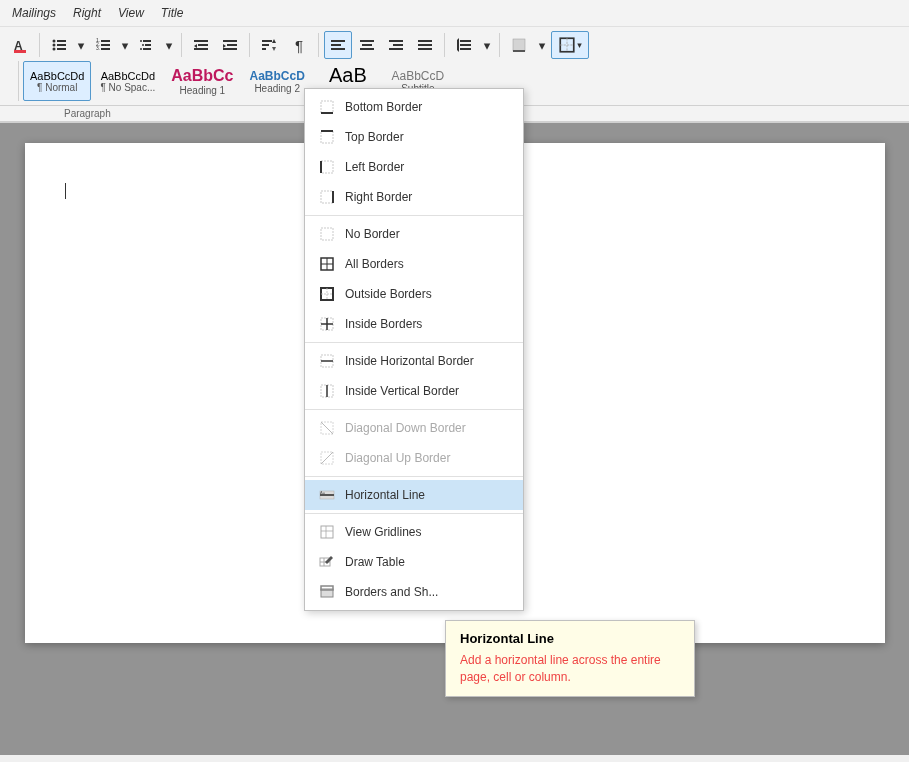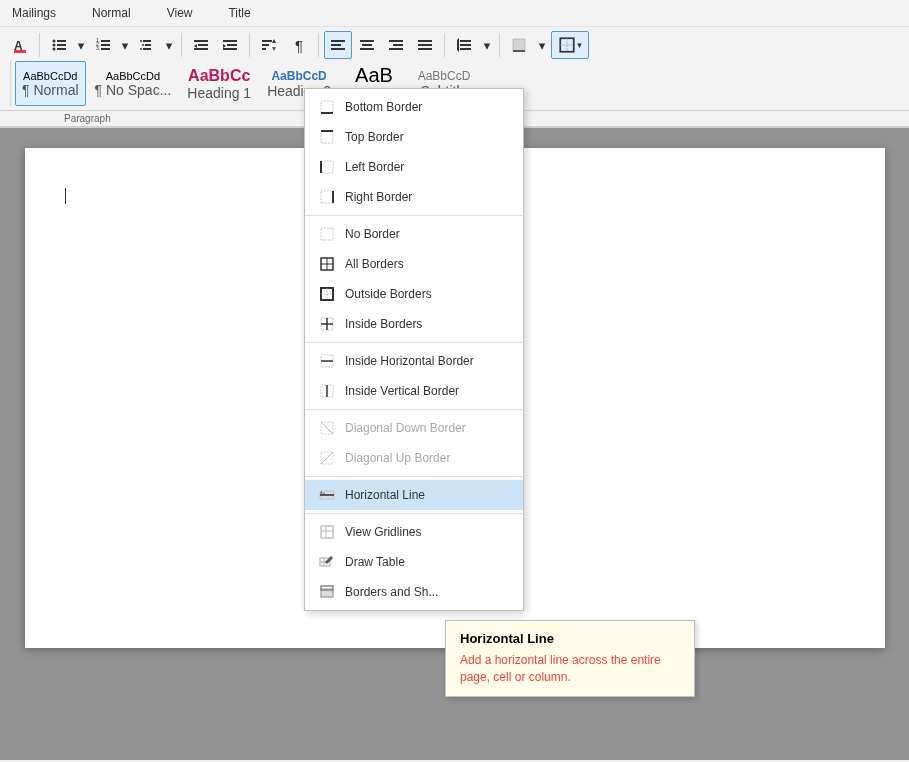--- a/index.html
+++ b/index.html
@@ -14,23 +14,24 @@
 
     
     .ribbon {
       background: #f3f3f3;
       border-bottom: 1px solid #d0d0d0;
     }
 
     .menu-bar {
       display: flex;
       padding: 4px 8px;
-      gap: 28px;
+      gap: 9px;
       background: #f3f3f3;
       border-bottom: 1px solid #e0e0e0;
+      font-style: italic;
     }
 
     .menu-item {
       font-size: 12px;
       color: #333;
       cursor: pointer;
       padding: 2px 4px;
     }
 
     .toolbar {
@@ -73,21 +74,21 @@
       display: flex;
       align-items: center;
       gap: 1px;
     }
 
     
     .styles-section {
       display: flex;
       align-items: stretch;
       border-left: 1px solid #d0d0d0;
-      margin-left: 4px;
+      margin-left: 12px;
       padding-left: 4px;
       gap: 2px;
     }
 
     .style-item {
       display: flex;
       flex-direction: column;
       align-items: center;
       justify-content: center;
       min-width: 68px;
@@ -96,21 +97,21 @@
       border: 1px solid transparent;
       border-radius: 2px;
     }
 
     .style-item-active {
       background: #ddeeff;
       border-color: #5599cc;
     }
 
     .style-label {
-      font-size: 14px;
+      font-size: 10px;
       color: #555;
       white-space: nowrap;
     }
 
     
     .ribbon-labels {
       display: flex;
       padding: 2px 8px;
       background: #f3f3f3;
       border-bottom: 1px solid #d0d0d0;
@@ -238,21 +239,21 @@
     .style-preview-heading2 { font-size: 12px; font-weight: bold; color: #2e74b5; }
     .style-preview-title { font-size: 20px; font-weight: normal; }
     .style-preview-subtitle { font-size: 12px; color: #777; }
   </style>
 </head>
 <body>
 
 <div class="ribbon">
   <div class="menu-bar">
     <span class="menu-item">Mailings</span>
-    <span class="menu-item">Normal</span>
+    <span class="menu-item">Right</span>
     <span class="menu-item">View</span>
     <span class="menu-item">Title</span>
   </div>
 
   <div class="toolbar">
 
     <div class="tb-group">
       <div class="tb-btn">
         <svg class="icon-svg" viewBox="0 0 16 16">
             <text x="2" y="13" font-size="12" font-weight="bold" fill="#333">A</text>

